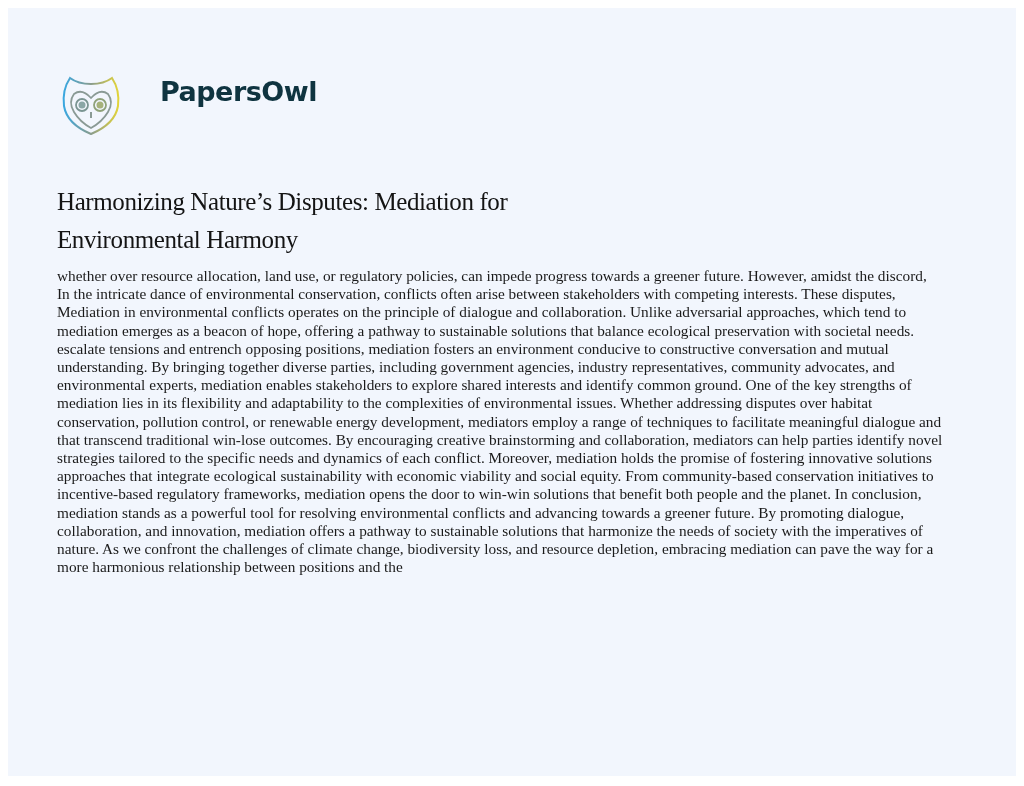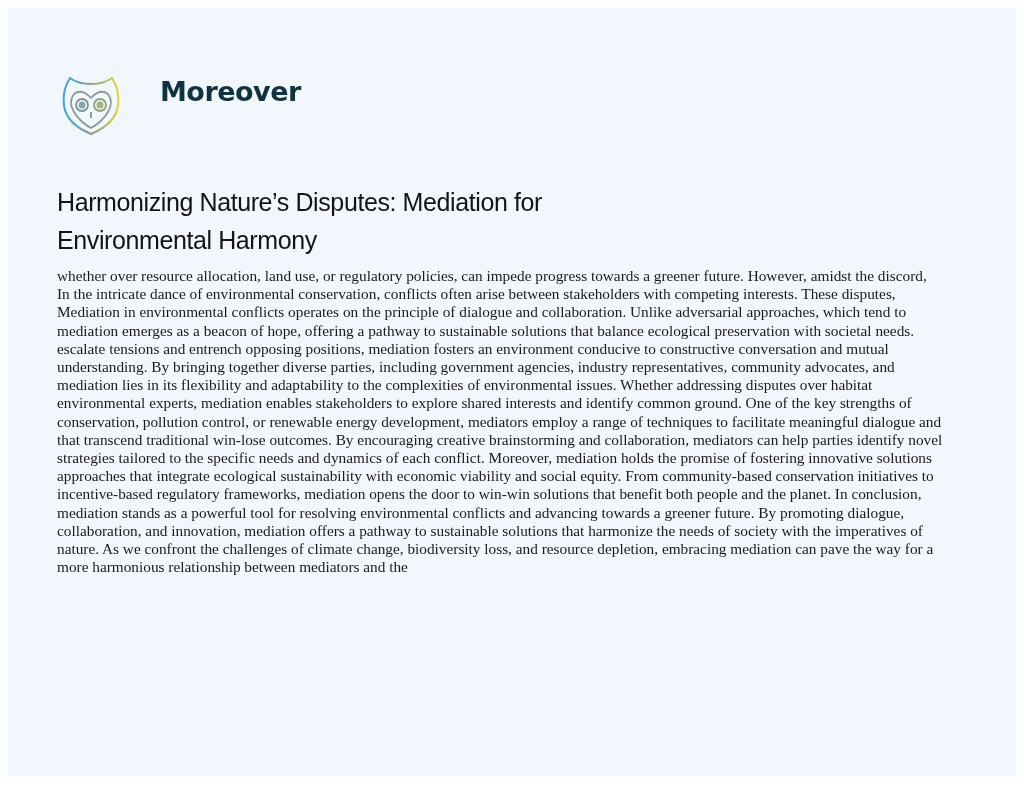--- a/index.html
+++ b/index.html
@@ -21,21 +21,21 @@
       font-size: 27px; color: #0f3440; letter-spacing: -0.5px;
     }
     .url {
       position: absolute; left: 152px; top: 107px; width: 700px;
       font-family: "DejaVu Sans", sans-serif; font-size: 15px;
       line-height: 22px; color: #3ea8c4;
     }
     .url span { display: block; white-space: nowrap; }
     .title {
       position: absolute; left: 49px; top: 175px;
-      font-family: Liberation Sans, sans-serif; font-size: 25px;
+      font-family: Liberation Serif, serif; font-size: 25px;
       line-height: 38px; color: #141414; letter-spacing: -0.4px;
       font-stretch: condensed;
     }
     .title span { display: block; white-space: nowrap; }
     .body {
       position: absolute; left: 49px; top: 259px; width: 960px;
       font-family: "Liberation Serif", serif; font-size: 15.3px;
       line-height: 18.2px; color: #1a1a1a;
     }
     .body span { display: block; white-space: nowrap; }
@@ -57,41 +57,41 @@
       <path d="M10 2 Q18 8 31 8 Q44 8 52 2 Q60 14 58 30 Q55 48 31 58 Q7 48 4 30 Q2 14 10 2 Z" fill="none" stroke="url(#g)" stroke-width="2"></path>
       <path d="M31 22 Q22 12 14 18 Q8 26 14 36 Q20 46 31 52 Q42 46 48 36 Q54 26 48 18 Q40 12 31 22 Z" fill="none" stroke="#8a9a95" stroke-width="1.8"></path>
       <circle cx="22" cy="29" r="6" fill="none" stroke="#7b9592" stroke-width="1.8"></circle>
       <circle cx="22" cy="29" r="3.5" fill="#8aa6a6"></circle>
       <circle cx="40" cy="29" r="6" fill="none" stroke="#8fa27a" stroke-width="1.8"></circle>
       <circle cx="40" cy="29" r="3.5" fill="#a6b27a"></circle>
       <path d="M31 36 L31 42" stroke="#8a9a95" stroke-width="2"></path>
     </svg>
   </div>
 
-  <div class="brand">Moreover</div>
+  <div class="brand">PapersOwl</div>
 
 
   <h1 class="title" style="margin:0;font-weight:normal;">
     <span>Harmonizing Nature’s Disputes: Mediation for</span>
     <span>Environmental Harmony</span>
   </h1>
 
   <div class="body">
     <span>whether over resource allocation, land use, or regulatory policies, can impede progress towards a greener future. However, amidst the discord,</span>
     <span>In the intricate dance of environmental conservation, conflicts often arise between stakeholders with competing interests. These disputes,</span>
     <span>Mediation in environmental conflicts operates on the principle of dialogue and collaboration. Unlike adversarial approaches, which tend to</span>
     <span>mediation emerges as a beacon of hope, offering a pathway to sustainable solutions that balance ecological preservation with societal needs.</span>
     <span>escalate tensions and entrench opposing positions, mediation fosters an environment conducive to constructive conversation and mutual</span>
     <span>understanding. By bringing together diverse parties, including government agencies, industry representatives, community advocates, and</span>
+    <span>environmental experts, mediation enables stakeholders to explore shared interests and identify common ground. One of the key strengths of</span>
     <span>mediation lies in its flexibility and adaptability to the complexities of environmental issues. Whether addressing disputes over habitat</span>
-    <span>environmental experts, mediation enables stakeholders to explore shared interests and identify common ground. One of the key strengths of</span>
     <span>conservation, pollution control, or renewable energy development, mediators employ a range of techniques to facilitate meaningful dialogue and</span>
     <span>that transcend traditional win-lose outcomes. By encouraging creative brainstorming and collaboration, mediators can help parties identify novel</span>
     <span>strategies tailored to the specific needs and dynamics of each conflict. Moreover, mediation holds the promise of fostering innovative solutions</span>
     <span>approaches that integrate ecological sustainability with economic viability and social equity. From community-based conservation initiatives to</span>
     <span>incentive-based regulatory frameworks, mediation opens the door to win-win solutions that benefit both people and the planet. In conclusion,</span>
     <span>mediation stands as a powerful tool for resolving environmental conflicts and advancing towards a greener future. By promoting dialogue,</span>
     <span>collaboration, and innovation, mediation offers a pathway to sustainable solutions that harmonize the needs of society with the imperatives of</span>
     <span>nature. As we confront the challenges of climate change, biodiversity loss, and resource depletion, embracing mediation can pave the way for a</span>
-    <span>more harmonious relationship between mediators and the</span>
+    <span>more harmonious relationship between positions and the</span>
   </div>
 
 </div>
 
 </body></html>

